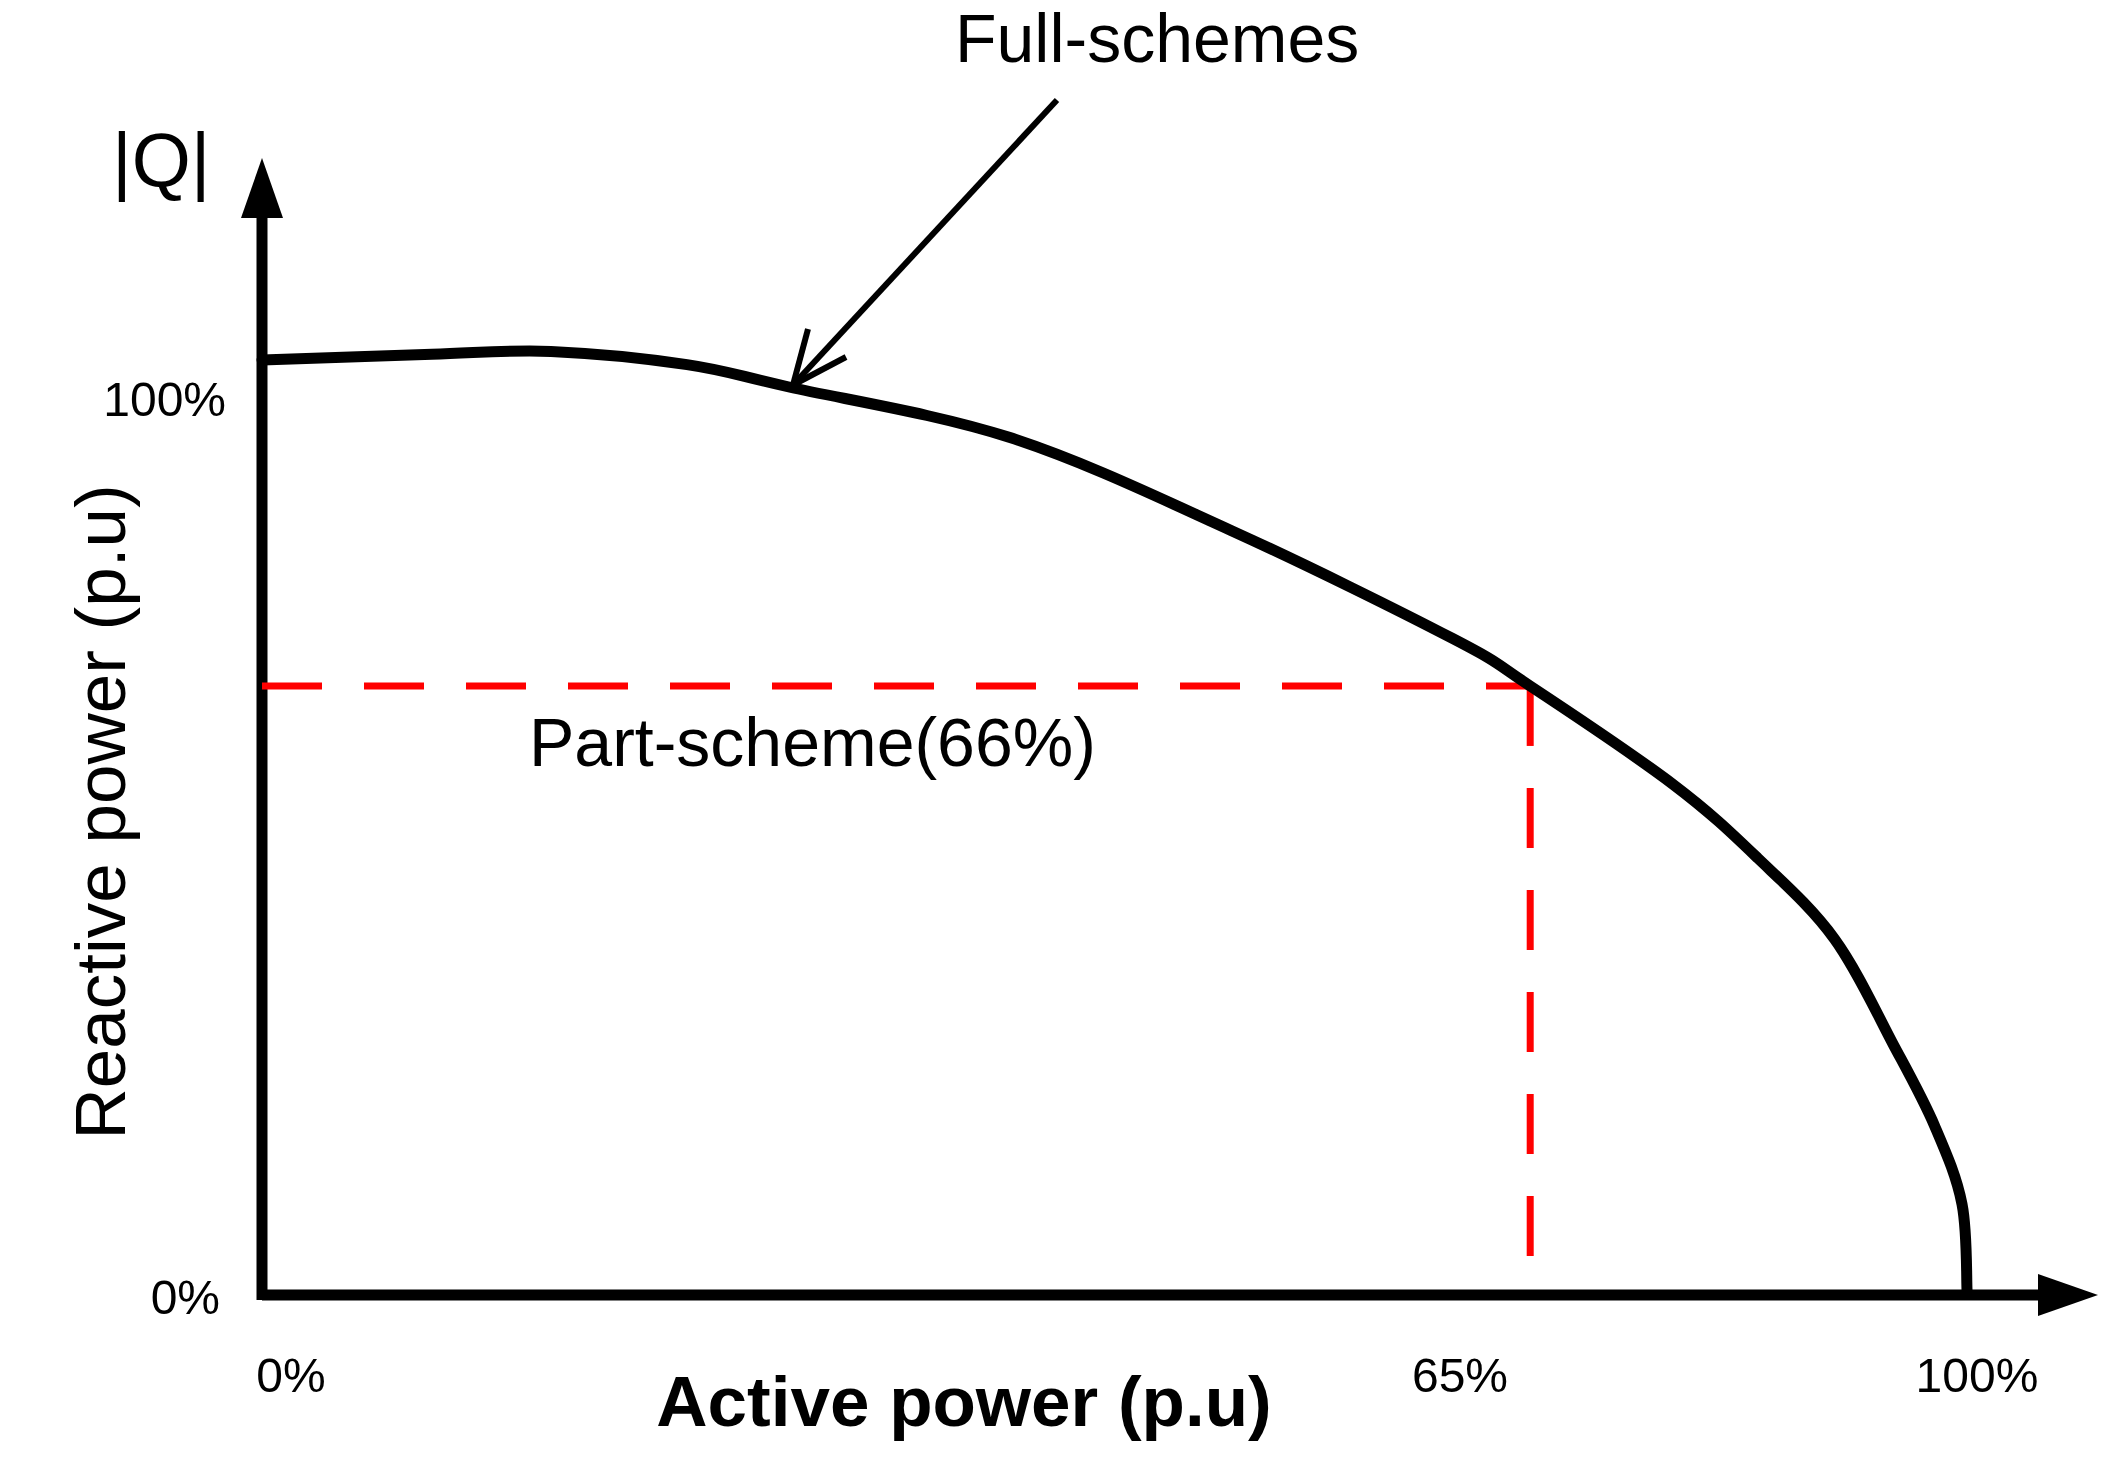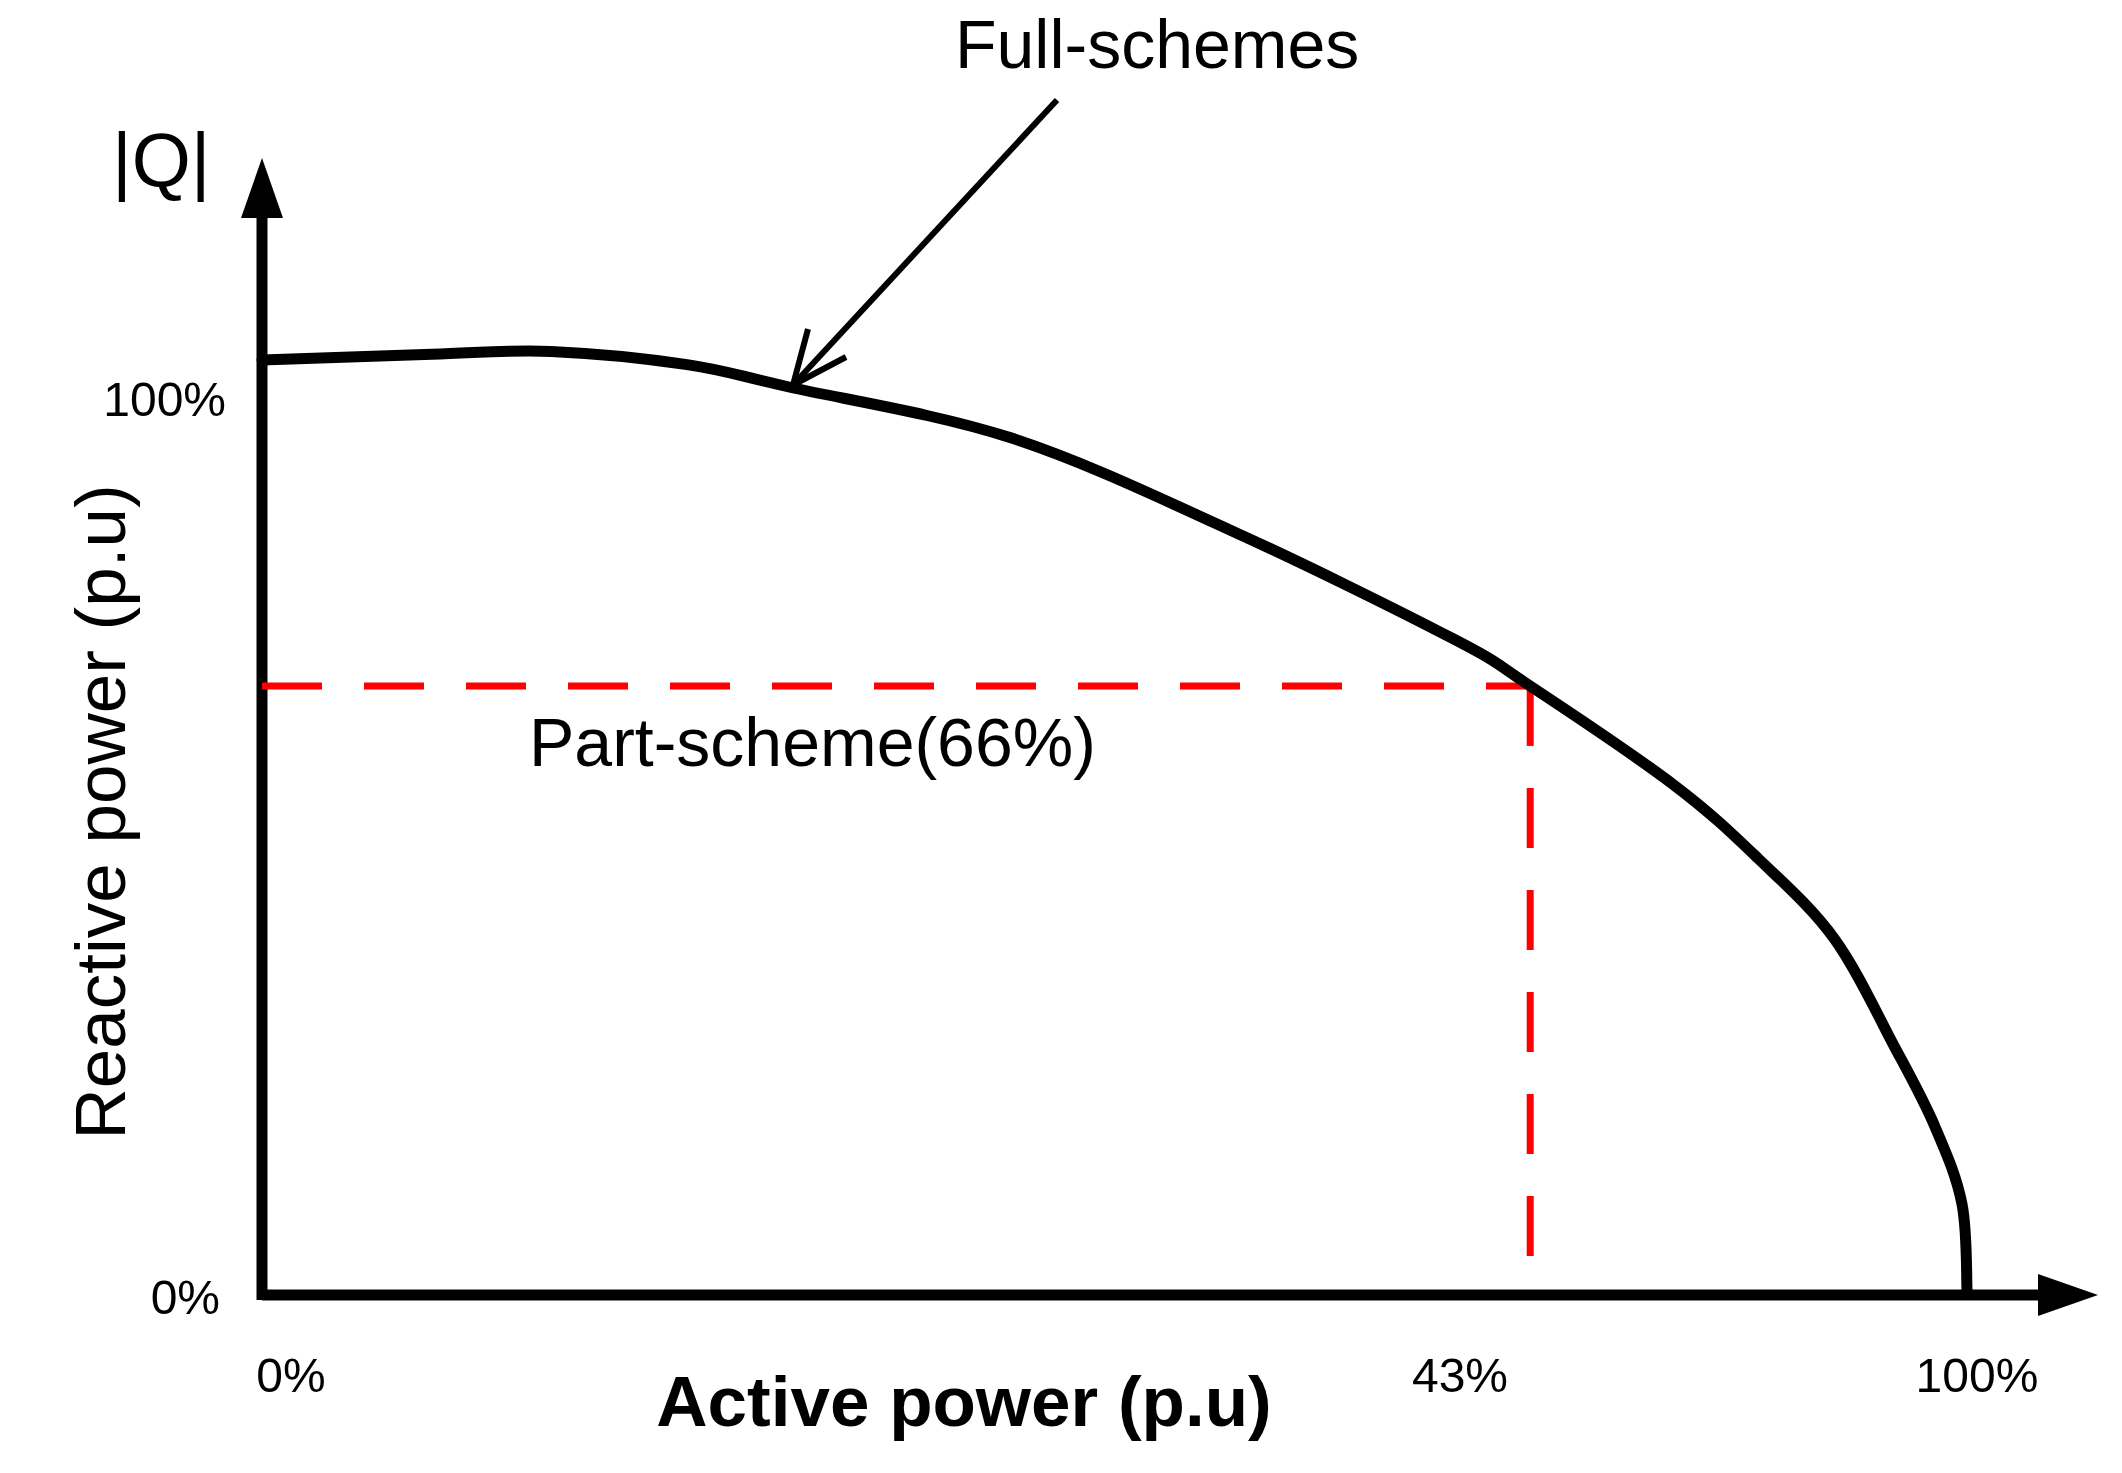--- a/index.html
+++ b/index.html
@@ -37,21 +37,21 @@
   .y-tick-0        { left: 18px;   top: 1230px; width: 202px; text-align: right; }
   .x-tick-0        { left: 230px;  top: 1308px; width: 122px; text-align: center; }
   .x-tick-75       { left: 1380px; top: 1308px; width: 160px; text-align: center; }
   .x-tick-100      { left: 1876px; top: 1308px; width: 202px; text-align: center; }
   .x-axis-title    { left: 633px;  top: 1366px; width: 662px; text-align: center; }
   .y-axis-title    {
     left: 100px; top: 812px;
     transform: translate(-50%, -50%) rotate(-90deg);
     font-size: 71px;
   }
-  .full-schemes    { left: 955px;  top: 4px; margin-top: 6px; }
+  .full-schemes    { left: 955px;  top: 4px; }
   .part-scheme     { left: 529px;  top: 708px; }
 
   .axis-stroke   { stroke: #000000; stroke-width: 11; fill: none; }
   .curve-stroke  { stroke-width: 11; fill: none; stroke-linecap: round; }
   .guide-stroke  { stroke-width: 7;  fill: none; stroke-dasharray: 60 42; }
   .arrow-stroke  { stroke: #000000; stroke-width: 6; fill: none; }
 </style>
 </head>
 <body>
 
@@ -73,21 +73,21 @@
     <line x1="793" y1="385" x2="808" y2="329" class="arrow-stroke"></line>
     <line x1="793" y1="385" x2="846" y2="357" class="arrow-stroke"></line>
   </svg>
 
   <div class="lbl q-symbol">|Q|</div>
 
   <div class="lbl tick y-tick-100">100%</div>
   <div class="lbl tick y-tick-0">0%</div>
 
   <div class="lbl tick x-tick-0">0%</div>
-  <div class="lbl tick x-tick-75">43%</div>
+  <div class="lbl tick x-tick-75">65%</div>
   <div class="lbl tick x-tick-100">100%</div>
 
   <div class="lbl axis-title x-axis-title">Active power (p.u)</div>
   <div class="lbl y-axis-title">Reactive power (p.u)</div>
 
   <div class="lbl anno full-schemes">Full-schemes</div>
   <div class="lbl anno part-scheme">Part-scheme(66%)</div>
 
 </div>
 

